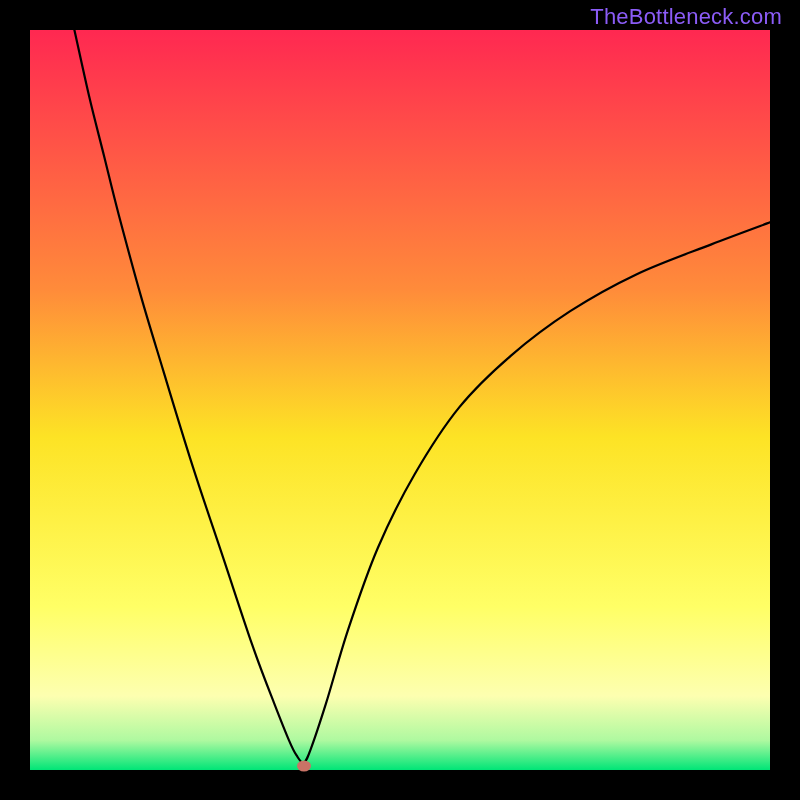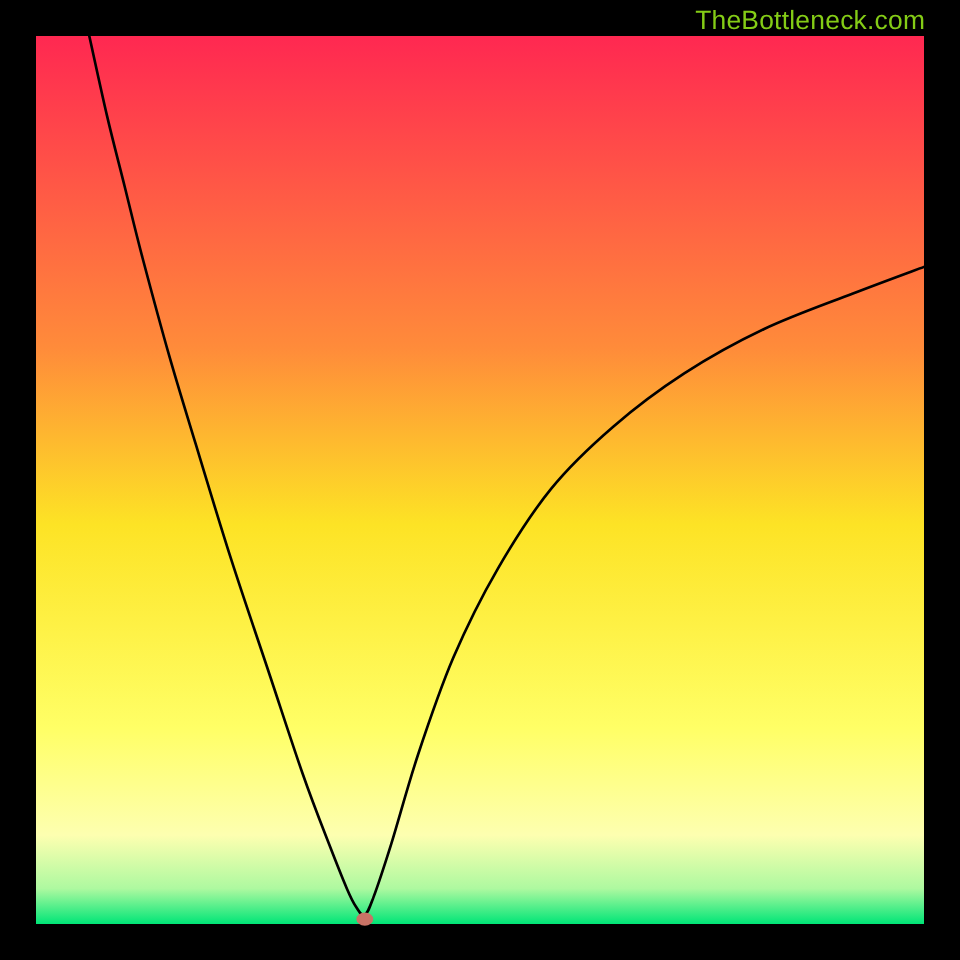--- a/index.html
+++ b/index.html
@@ -7,22 +7,22 @@
     width: 800px;
     height: 800px;
     background: #000;
     position: relative;
     font-family: Arial, Helvetica, sans-serif;
     overflow: hidden;
   }
   .watermark {
     position: absolute;
     top: 4px;
-    right: 29px;
-    color: #84cc16;
+    right: 18px;
+    color: #8b5cf6;
     font-size: 22px;
     font-weight: 500;
     z-index: 10;
     letter-spacing: 0.2px;
   }
   .plot-frame {
     position: absolute;
     top: 30px;
     left: 30px;
     width: 740px;

